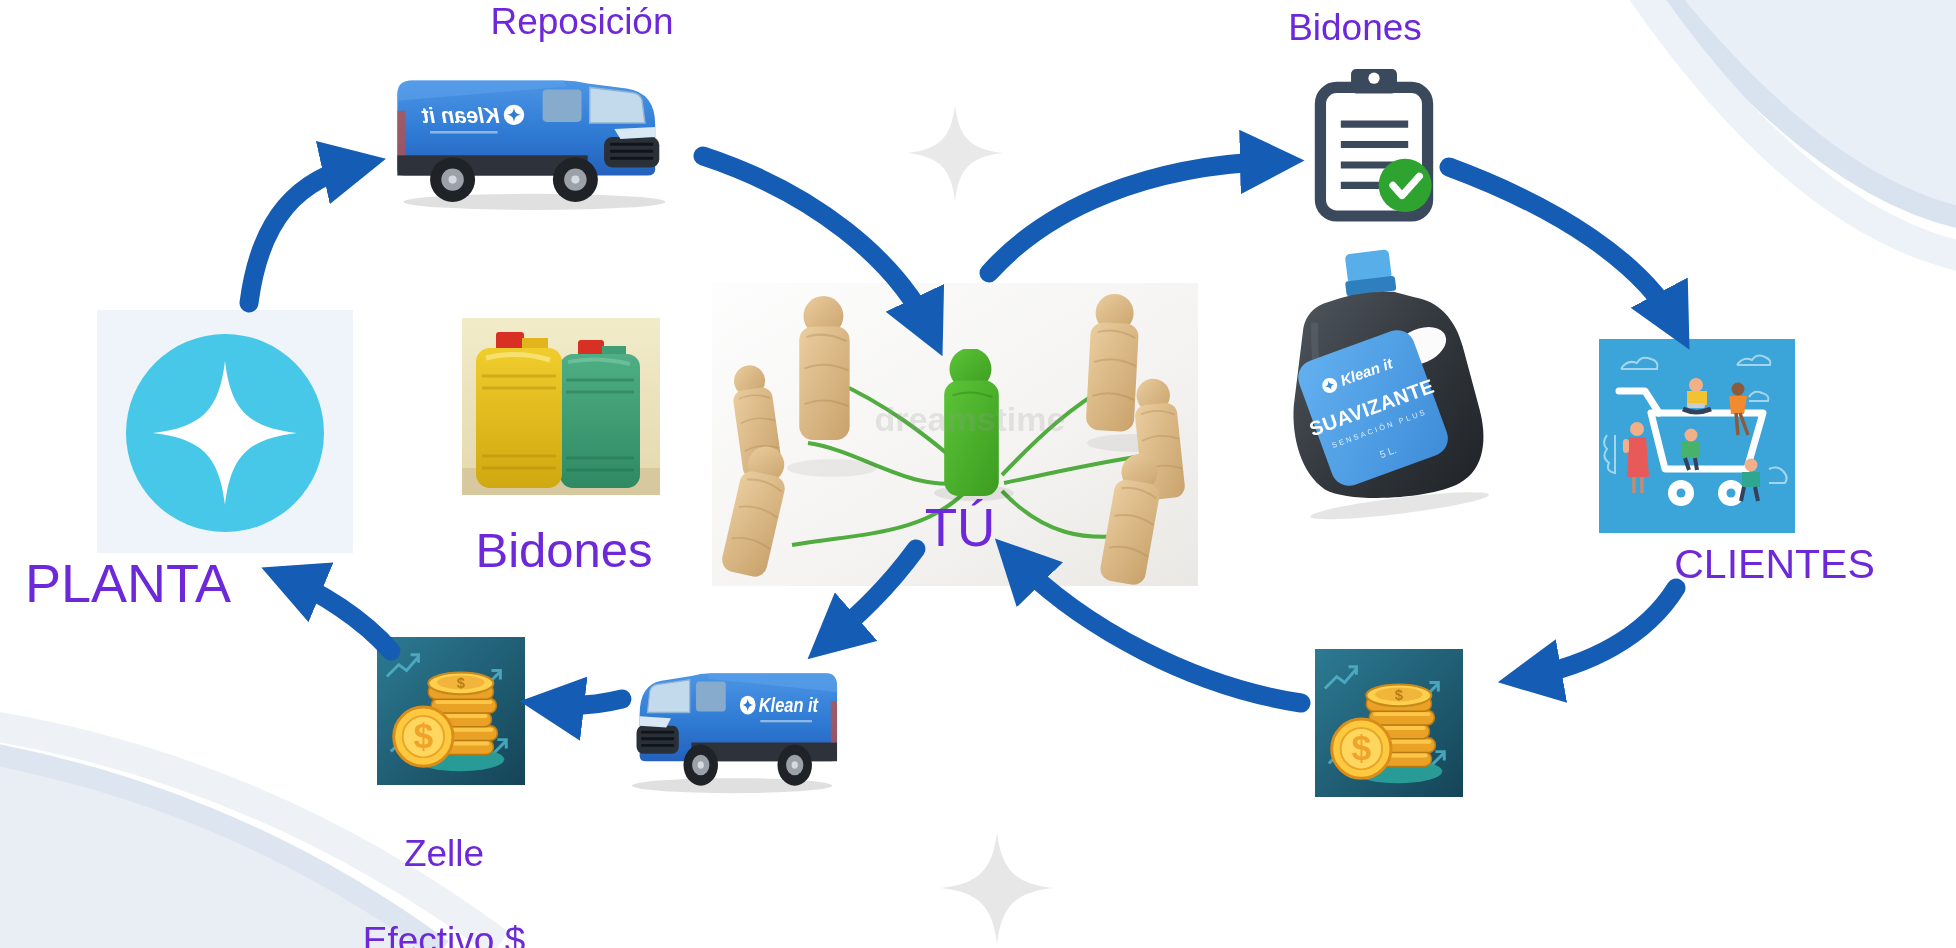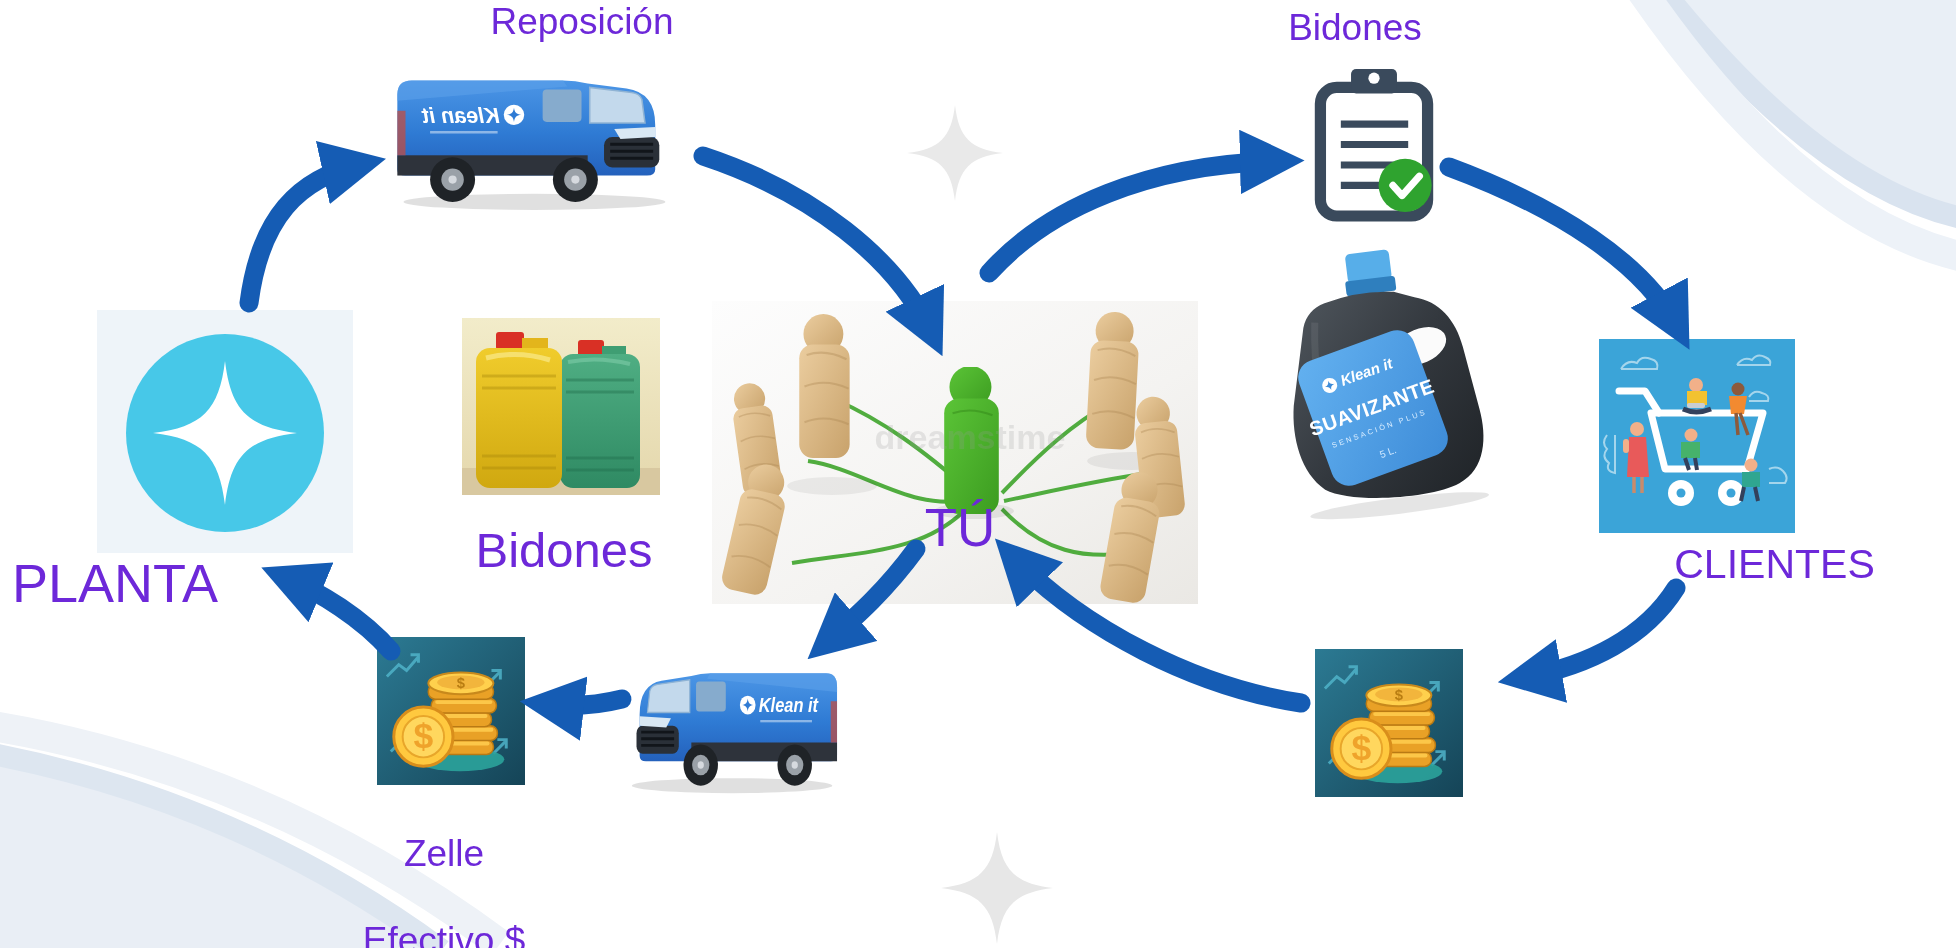--- a/index.html
+++ b/index.html
@@ -188,21 +188,21 @@
       <g>
         <rect x="34" y="14" width="28" height="18" rx="3" fill="#D93025"></rect>
         <path d="M60,20 h26 v14 h-26 Z" fill="#E3B51C"></path>
         <rect x="14" y="30" width="86" height="140" rx="14" fill="url(#jugYellow)"></rect>
         <path d="M20,58 h74 M20,70 h74 M20,138 h74 M20,150 h74" stroke="#A8870A" stroke-width="3" opacity="0.4"></path>
         <path d="M24,40 q32,-8 64,2" stroke="#FAE98C" stroke-width="5" fill="none" opacity="0.7"></path>
       </g>
     </svg>
   </div>
 
-  <div class="abs" style="left:712px;top:301px;width:486px;height:303px;">
+  <div class="abs" style="left:712px;top:283px;width:486px;height:303px;">
     <svg width="486" height="303" viewBox="0 0 486 303">
       <rect width="486" height="303" fill="url(#photoBg)"></rect>
       <g stroke="#3FA52C" stroke-width="4" fill="none" opacity="0.9">
         <path d="M258,198 C200,212 152,168 96,160"></path>
         <path d="M258,190 C212,150 172,120 122,98"></path>
         <path d="M256,206 C212,252 152,250 80,262"></path>
         <path d="M290,192 C330,150 362,122 398,102"></path>
         <path d="M292,200 C340,190 382,180 436,172"></path>
         <path d="M290,208 C332,252 372,258 420,252"></path>
       </g>
@@ -331,20 +331,20 @@
       <path marker-end="url(#ah)" d="M1676,588 C1646,636 1590,666 1522,678"></path>
       <path marker-end="url(#ah)" d="M1301,703 C1196,687 1084,630 1012,556"></path>
       <path marker-end="url(#ah)" d="M916,549 C886,590 858,615 826,643"></path>
       <path marker-end="url(#ah)" d="M622,699 C594,706 570,707 544,704"></path>
       <path marker-end="url(#ah)" d="M391,651 C362,618 320,592 284,577"></path>
     </g>
   </svg>
 
   <div class="lbl lbl-sm" style="left:452px;top:0px;width:260px;">Reposición</div>
   <div class="lbl lbl-sm" style="left:1255px;top:6px;width:200px;">Bidones</div>
-  <div class="lbl lbl-lg" style="left:0px;top:552px;width:230px;">PLANTA</div>
+  <div class="lbl lbl-lg" style="left:0px;top:552px;width:230px;padding-left:13px;">PLANTA</div>
   <div class="lbl lbl-md" style="left:434px;top:522px;width:260px;">Bidones</div>
   <div class="lbl" style="left:900px;top:497px;width:120px;font-size:53px;">TÚ</div>
   <div class="lbl" style="left:1644px;top:540px;width:261px;font-size:41px;">CLIENTES</div>
   <div class="lbl lbl-sm" style="left:340px;top:804px;width:208px;margin-top:28px;"><span>Zelle</span><br>
     <span>Efectivo $</span></div>
 
 </div>
 
 </body></html>

